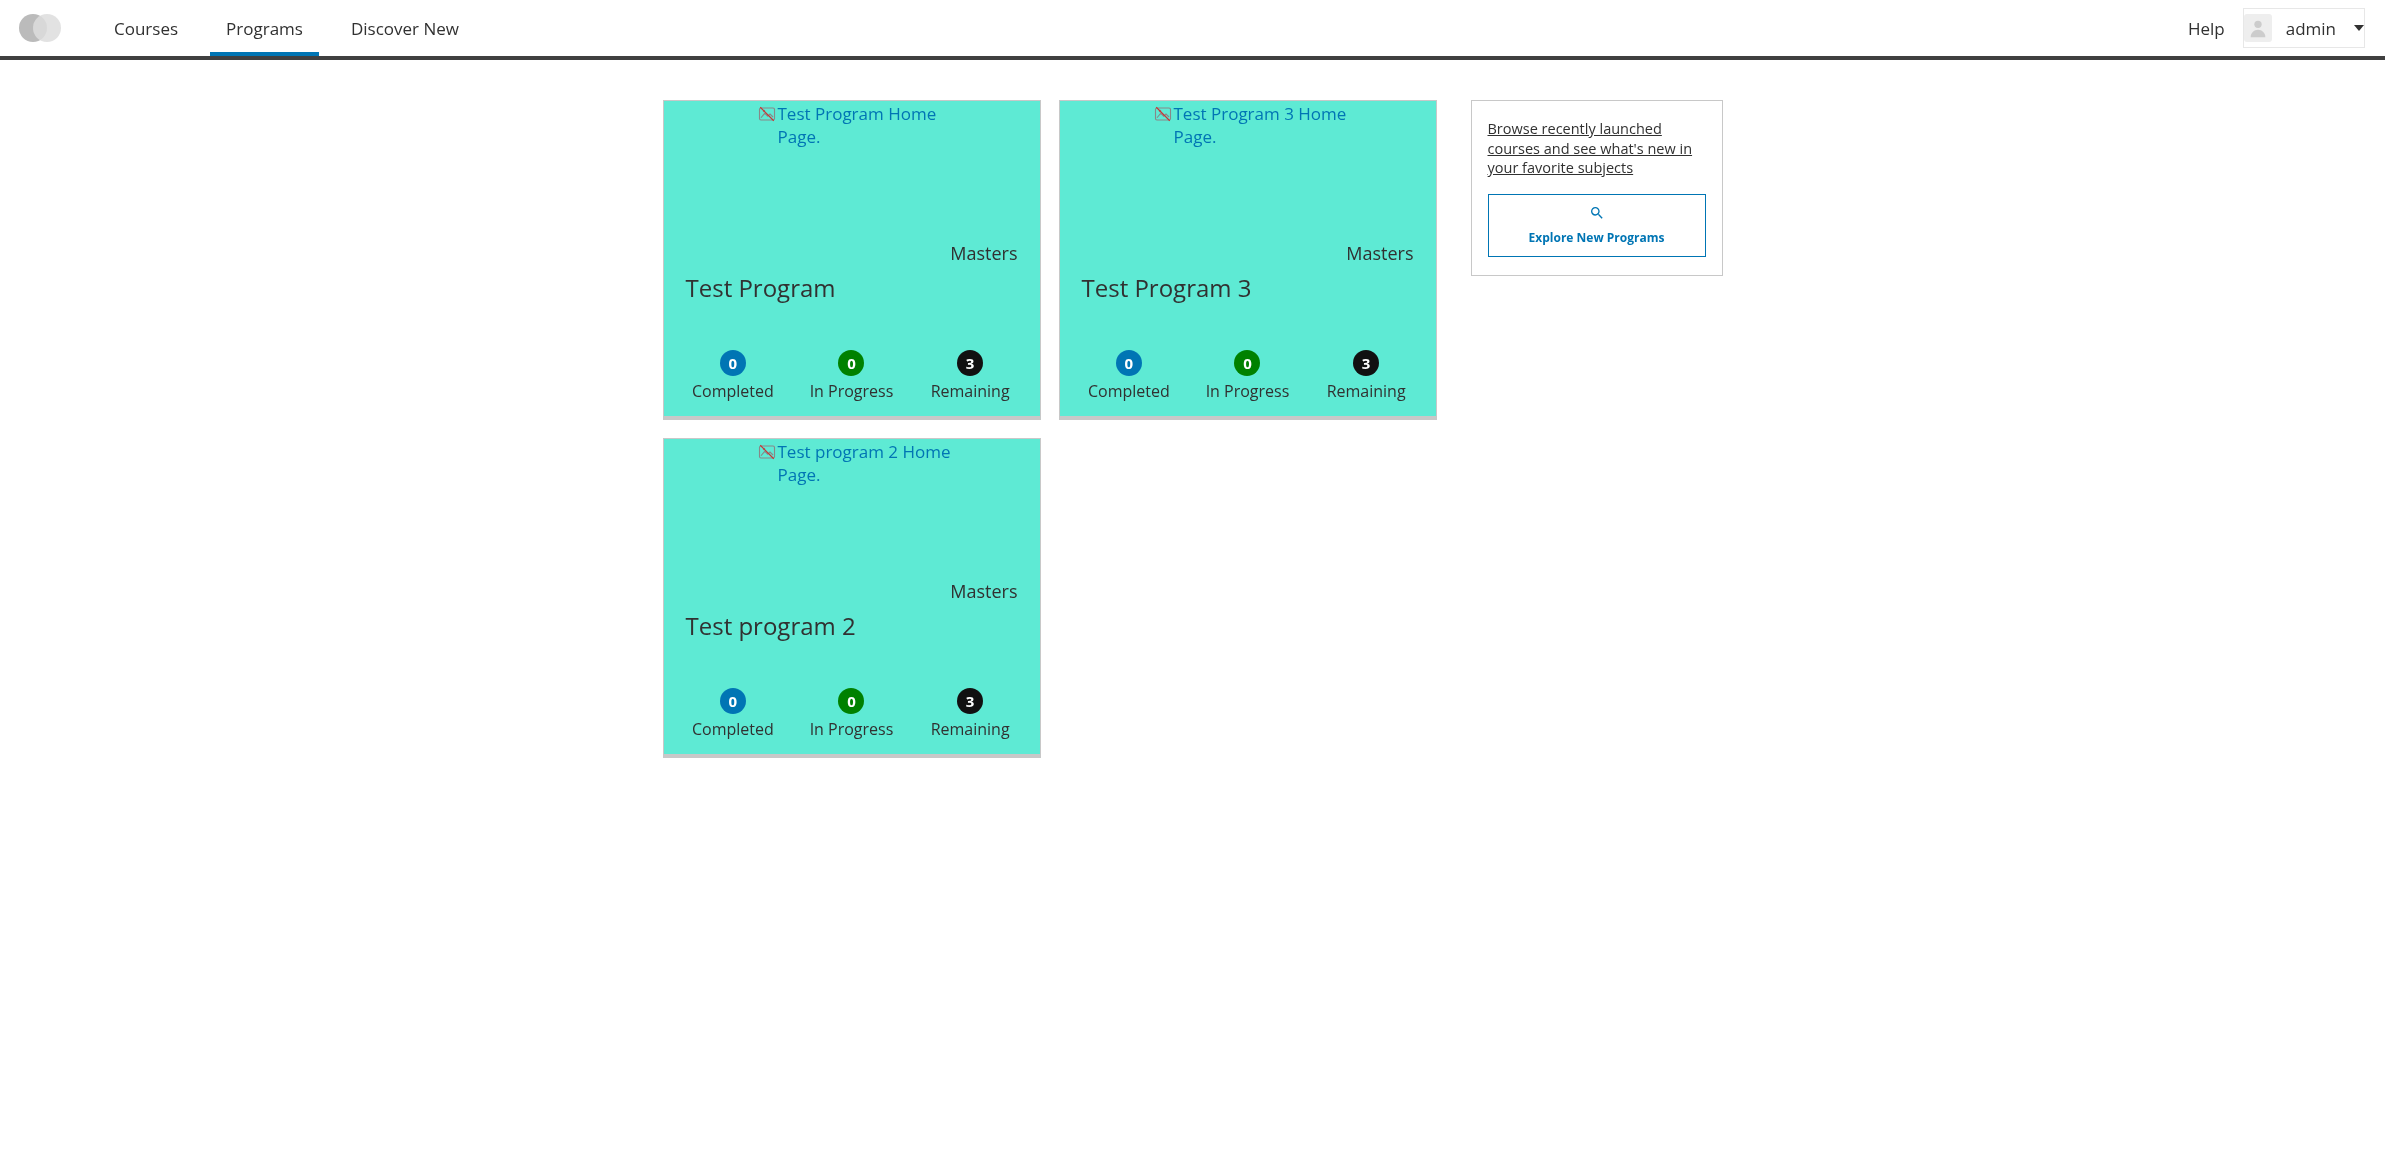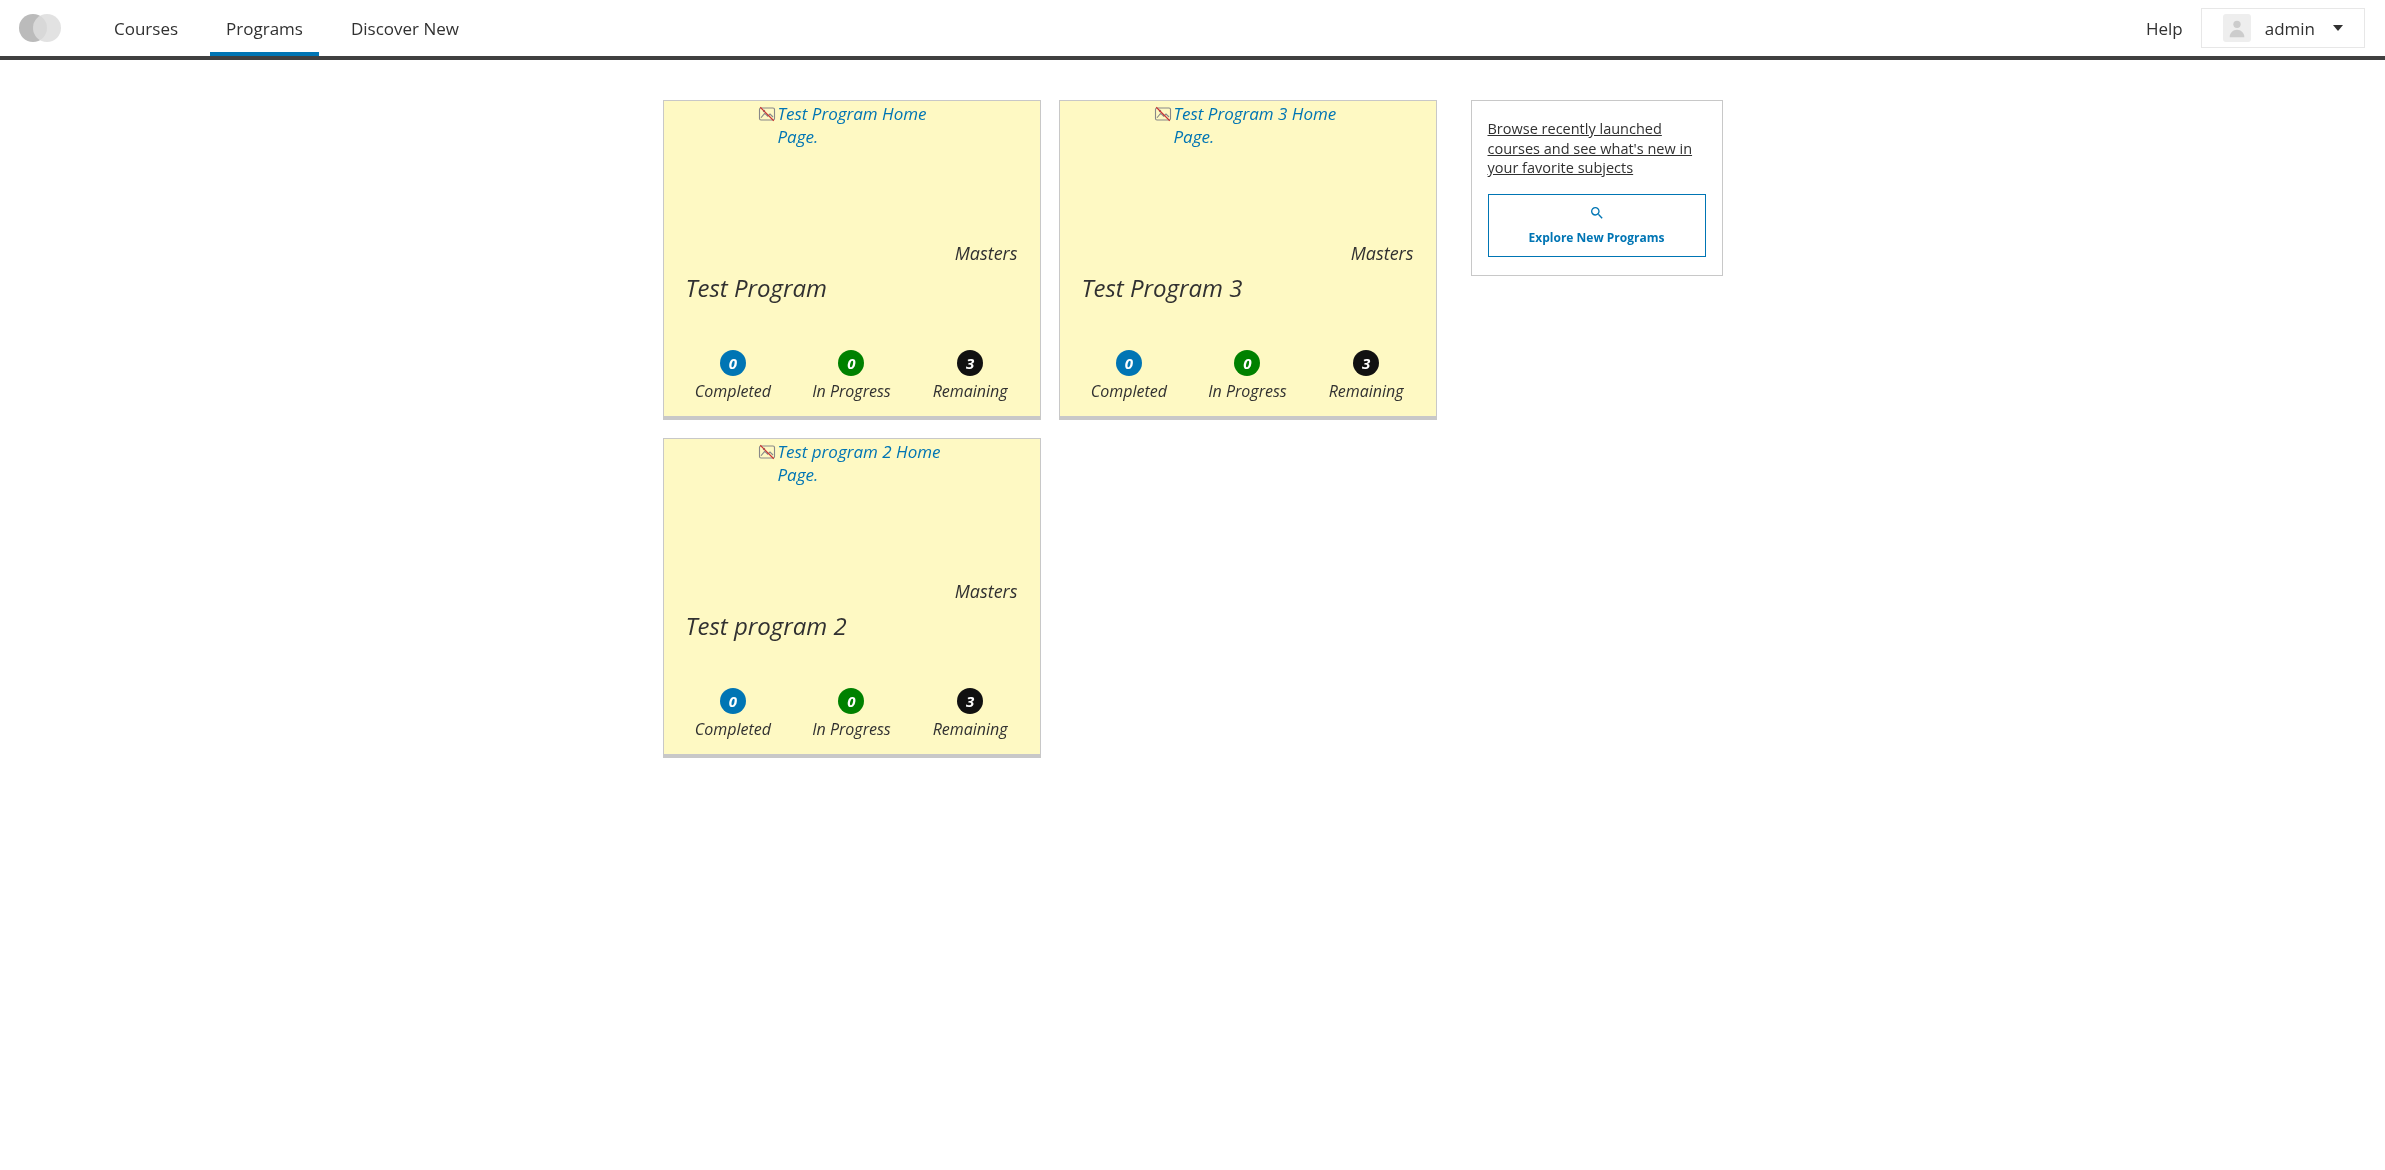--- a/index.html
+++ b/index.html
@@ -53,21 +53,21 @@
     color: #313131;
     padding: 0 18px;
     cursor: pointer;
     text-align: center;
   }
   .user-box {
     display: flex;
     align-items: center;
     border: 1px solid #e7e7e7;
     height: 40px;
-    padding: 0 21px;
+    padding: 0 0;
     cursor: pointer;
   }
   .avatar {
     width: 28px; height: 28px;
     border-radius: 3px;
     background: #eee;
     display: flex; align-items: center; justify-content: center;
   }
   .avatar svg { width: 22px; height: 22px; fill: #ccc; }
   .user-name { margin: 0 18px 0 14px; font-size: 17px; color: #313131; }
@@ -91,23 +91,22 @@
     flex-wrap: wrap;
     gap: 18px;
   }
   .sidebar-col {
     width: 252px;
   }
   .card {
     width: 378px;
     border: 1px solid #c8c8c8;
     border-bottom: 4px solid #c8c8c8;
-    background: #fef9c3;
-    cursor: pointer;
-    font-style: italic;
+    background: #5eead4;
+    cursor: pointer;
   }
   .card-banner {
     height: 140px;
     position: relative;
   }
   .broken-img {
     position: absolute;
     top: 2px;
     left: 94px;
     display: flex;

